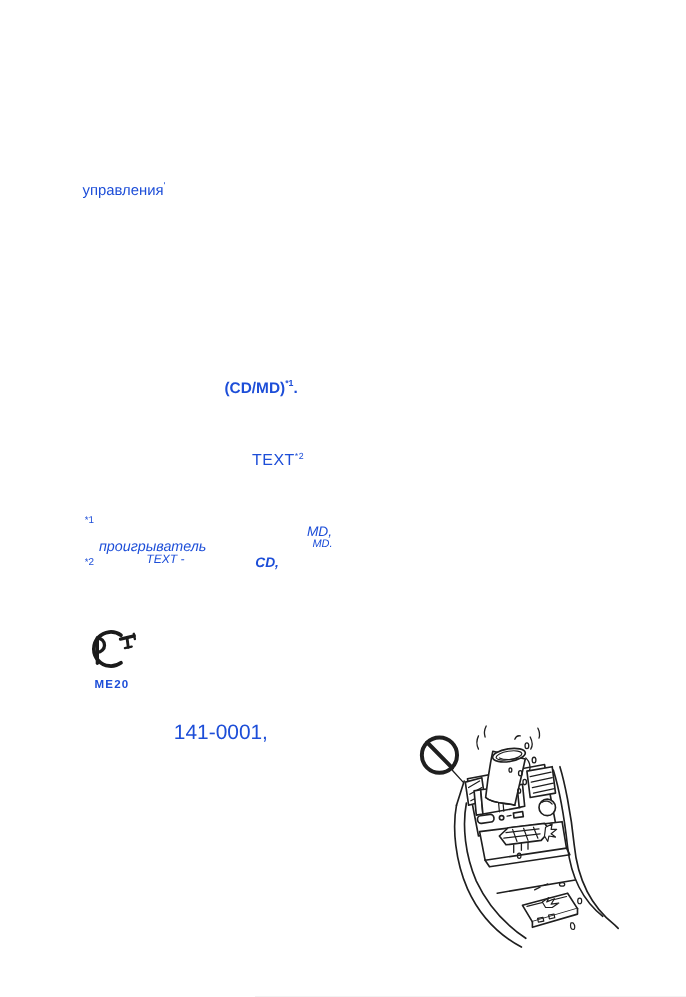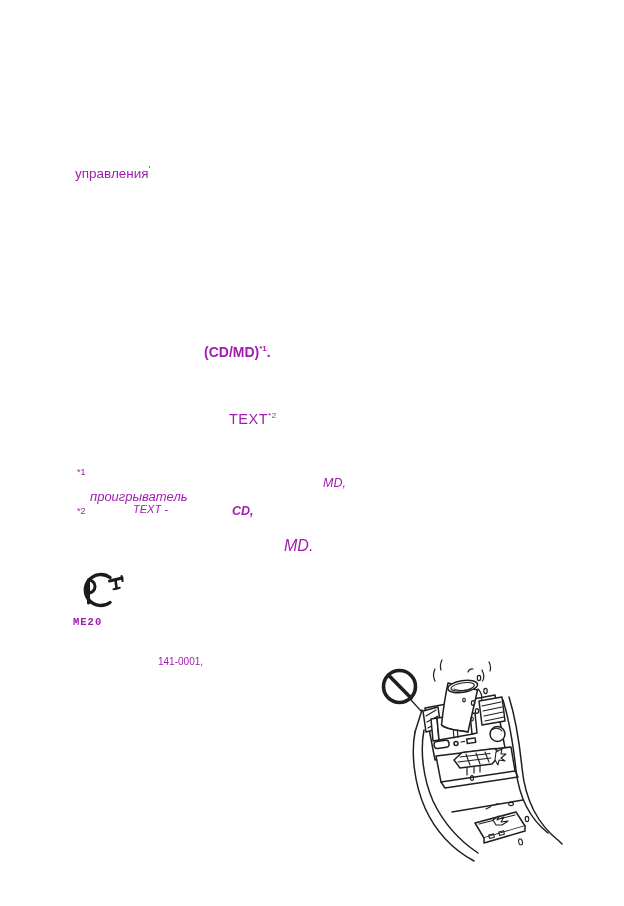--- a/index.html
+++ b/index.html
@@ -1,42 +1,42 @@
 <!DOCTYPE html>
 <html><head>
 <meta charset="utf-8">
 <style>
   html,body{margin:0;padding:0;background:#e8e8e8;}
   .page{
     position:relative;
     width:624px;height:906px;
     background:#ffffff;
     font-family:"Liberation Sans", sans-serif;
-    color:#a21caf;
+    color:#1d4ed8;
     overflow:hidden;
     margin:0 auto;
   }
   .frag{position:absolute;white-space:nowrap;line-height:1;}
   .it{font-style:italic;}
   .sup{font-size:8px;vertical-align:super;line-height:0;}
   .marker{font-size:9px;}
   .t-upravleniya{left:75px;top:165px;font-size:13.5px;}
   .t-upr-mark{font-size:9px;vertical-align:super;}
   .t-cdmd{left:204px;top:345px;font-size:14px;font-weight:bold;}
   .t-text{left:181px;top:412px;font-size:14.5px;letter-spacing:0.5px;margin-left:48px;}
   .t-fn1-marker{left:77px;top:468px;}
-  .t-fn1-md1{left:279px;top:477px;font-size:12.5px;margin-left:44px;}
+  .t-fn1-md1{left:279px;top:477px;font-size:12.5px;}
   .t-fn1-word{left:90px;top:490px;font-size:13px;}
-  .t-fn1-md2{left:284px;top:490px;font-size:16px;margin-top:48px;}
+  .t-fn1-md2{left:284px;top:490px;font-size:10px;}
   .t-fn2-marker{left:77px;top:507px;}
   .t-fn2-text{left:133px;top:504px;font-size:11px;}
   .t-fn2-cd{left:232px;top:505px;font-size:12.5px;font-weight:bold;}
   .logo-box{position:absolute;left:76px;top:568px;width:48px;height:46px;}
-  .t-me20{left:73px;top:617px;font-size:10.5px;font-weight:bold;letter-spacing:1px;font-family:Liberation Mono, monospace;}
-  .t-partnum{left:158px;top:657px;font-size:10px;}
+  .t-me20{left:86px;top:617px;font-size:10.5px;font-weight:bold;letter-spacing:1px;}
+  .t-partnum{left:158px;top:657px;font-size:19px;}
   .illu-box{position:absolute;left:378px;top:648px;width:186px;height:215px;}
   svg{display:block;}
 </style>
 </head>
 <body>
 
 <div class="page">
 
   <div class="frag t-upravleniya"><span>управления</span><span class="t-upr-mark">'</span></div>
 

